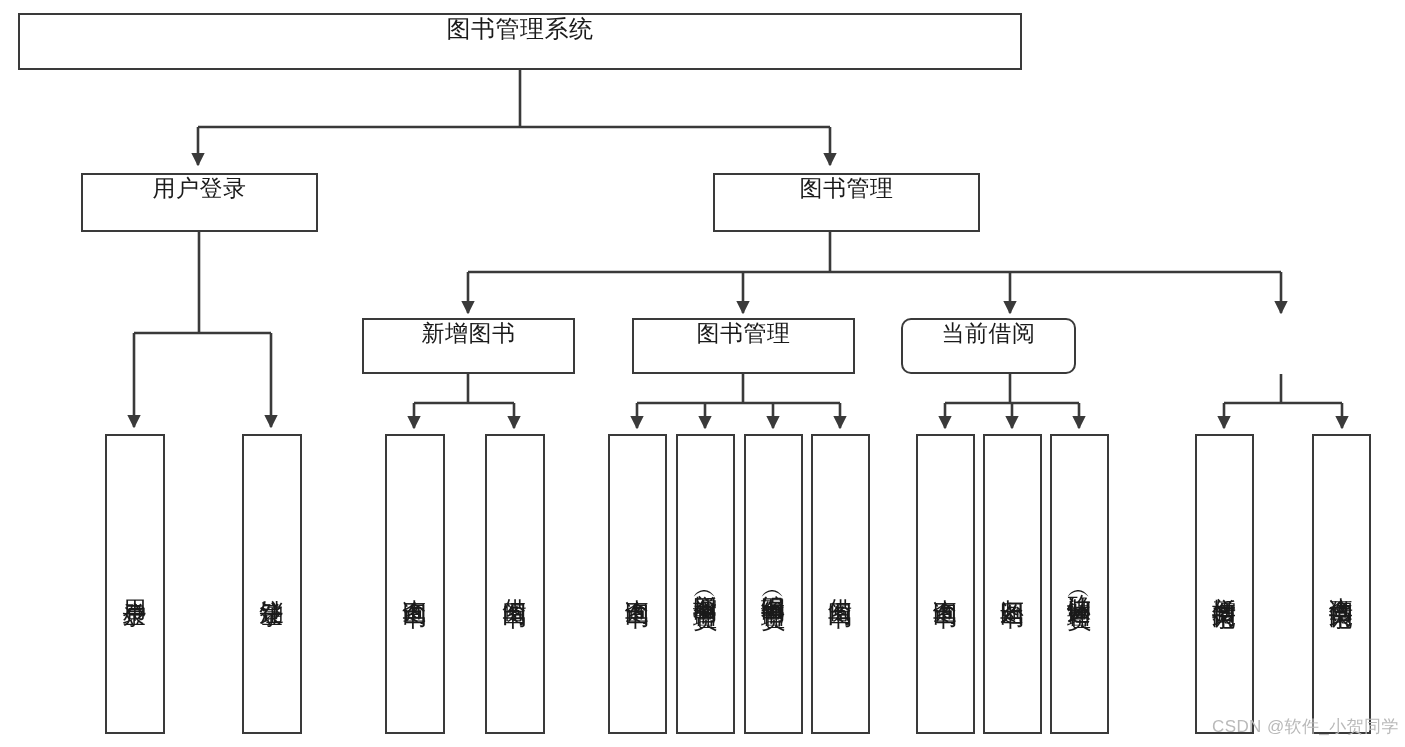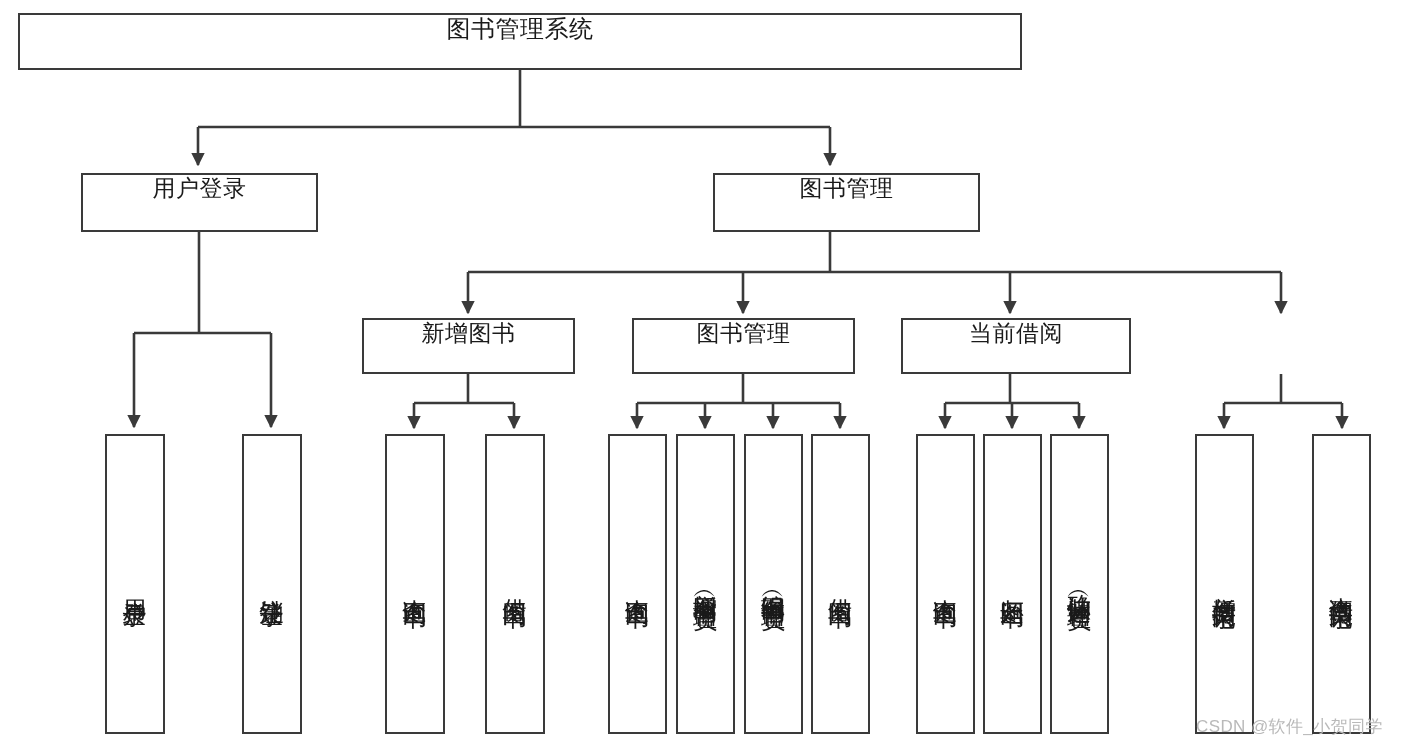--- a/index.html
+++ b/index.html
@@ -138,21 +138,21 @@
   </div>
 
   <div class="node horiz" style="left:362px; top:318px; width:213px; height:56px;">
     <span class="lbl">新增图书</span>
   </div>
 
   <div class="node horiz" style="left:632px; top:318px; width:223px; height:56px;">
     <span class="lbl">图书管理</span>
   </div>
 
-  <div class="node horiz" style="left:901px; top:318px; width:230px; height:56px;">
+  <div class="node horiz" style="left:901px; top:318px; width:175px; height:56px;border-radius:10px;">
     <span class="lbl">当前借阅</span>
   </div>
 
 
   <div class="node vert" style="left:105px; top:434px; width:60px; height:300px;">
     <span class="lbl">用户登录</span>
   </div>
 
   <div class="node vert" style="left:242px; top:434px; width:60px; height:300px;">
     <span class="lbl">注销登录</span>
@@ -195,15 +195,15 @@
   </div>
 
   <div class="node vert" style="left:1195px; top:434px; width:59px; height:300px;">
     <span class="lbl">新增借阅记录</span>
   </div>
 
   <div class="node vert" style="left:1312px; top:434px; width:59px; height:300px;">
     <span class="lbl">查询借阅记录</span>
   </div>
 
-  <div class="watermark" style="left:1196px; top:715px;">CSDN @软件_小贺同学</div>
+  <div class="watermark" style="left:1196px; top:715px;padding-left:16px;">CSDN @软件_小贺同学</div>
 
 </div>
 
 </body></html>

